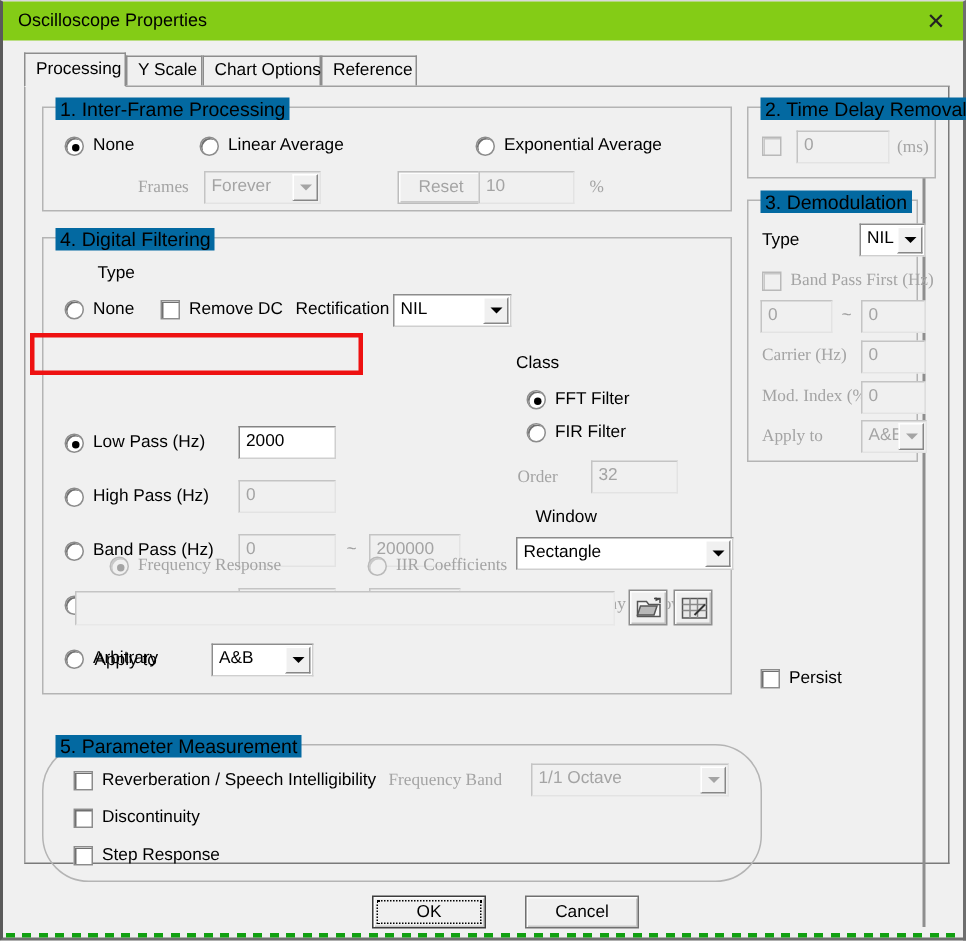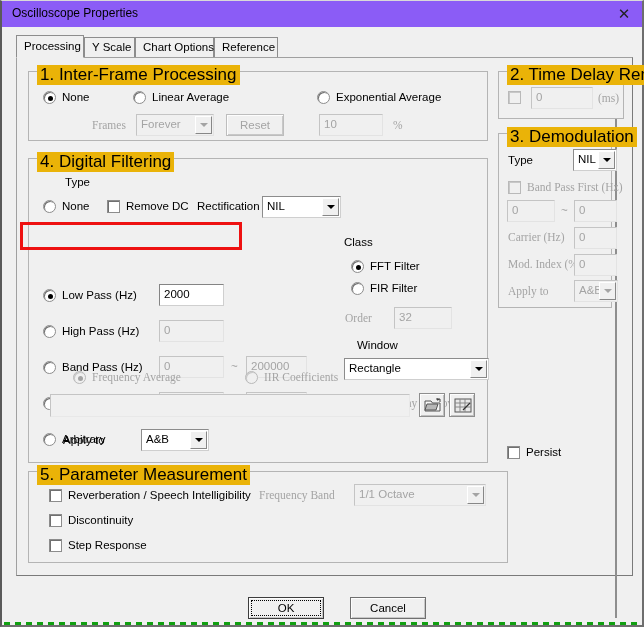--- a/index.html
+++ b/index.html
@@ -14,21 +14,21 @@
   #window {
     position:absolute; left:0; top:0; width:644px; height:627px;
     background:#f0f0f0;
     border-left:2px solid #5a5a5a;
     border-right:2px solid #6e6e6e;
     border-bottom:2px solid #6e6e6e;
     border-top:1px solid #d9d9d9;
   }
   #titlebar {
     position:absolute; left:0; top:0; right:0; height:26px;
-    background:#8b5cf6;
+    background:#84cc16;
   }
   #title-text {
     position:absolute; left:10px; top:5px;
     font-size:12px; color:#000;
   }
   #close-btn {
     position:absolute; right:0; top:0; width:36px; height:26px;
     display:flex; align-items:center; justify-content:center;
     font-size:15px; color:#222; cursor:default;
   }
@@ -59,22 +59,22 @@
     border-bottom:1px solid #7a7a7a;
   }
 
   
   .group {
     position:absolute;
     border:1px solid #b4b4b4;
   }
   .group > .glabel {
     position:absolute; top:-7px; left:8px;
-    background:#eab308; padding:0 3px;
-    font-size:17px; white-space:nowrap;
+    background:#0369a1; padding:0 3px;
+    font-size:13px; white-space:nowrap;
   }
 
   
   .lbl { position:absolute; white-space:nowrap; font-size:11.5px; }
   .lbl.dis { color:#a4a4a4;font-family:Liberation Serif, serif; }
 
   .radio { position:absolute; width:13px; height:13px; border-radius:50%;
     background:#fff;
     border:1px solid #8c8c8c;
     box-shadow: inset 1px 1px 0 #707070;
@@ -128,21 +128,21 @@
   .combo.dis .arrow i { border-top-color:#a4a4a4; }
 
   .btn {
     position:absolute;
     background:#f0f0f0;
     border:1px solid #707070;
     box-shadow: inset 1px 1px 0 #fdfdfd, inset -1px -1px 0 #c8c8c8;
     display:flex; align-items:center; justify-content:center;
     font-size:11.5px; cursor:default;
   }
-  .btn.dis { color:#a4a4a4; border-color:#bdbdbd; }
+  .btn.dis { color:#a4a4a4; border-color:#bdbdbd;margin-left:39px; }
   .btn.default { border:1px solid #3d3d3d; }
   .btn.default .focusring {
     position:absolute; left:2px; top:2px; right:2px; bottom:2px;
     border:1px dotted #000;
   }
 
   .tilde { position:absolute; font-size:11.5px; color:#9e9e9e; }
 
   
   #lowpass-highlight {
@@ -369,21 +369,21 @@
 
       <div class="check dis" style="left:321px;top:237px;">
         <span class="tick">✓</span>
       </div>
       <div class="lbl dis" style="left:340px;top:238px;">FIR Delay Removal</div>
     </div>
 
     <div class="radio dis" style="left:56px;top:313px;">
       <span class="dot"></span>
     </div>
-    <div class="lbl dis" style="left:75px;top:313px;">Frequency Average</div>
+    <div class="lbl dis" style="left:75px;top:313px;">Frequency Response</div>
 
     <div class="radio dis" style="left:228px;top:313px;"></div>
     <div class="lbl dis" style="left:247px;top:313px;">IIR Coefficients</div>
 
     <div id="fr-filebox" style="left:33px;top:336px;width:360px;">
       <span style="position:absolute;left:4px;top:3px;color:#a4a4a4;font-size:11.5px;"></span>
     </div>
 
     <div class="iconbtn" style="left:402px;top:335px;">
       <svg width="18" height="17" viewBox="0 0 18 17">
@@ -405,21 +405,21 @@
     <div class="combo" style="left:124px;top:371px;width:68px;">
       <span class="cval">A&amp;B</span>
       <span class="arrow">
           <i></i>
         </span>
     </div>
 
     <div class="check" style="left:490px;top:388px;"></div>
     <div class="lbl" style="left:509px;top:388px;">Persist</div>
 
-    <div class="group" style="left:11px;top:413px;width:480px;height:92px;">
+    <div class="group" style="left:11px;top:438px;width:480px;height:92px;border-radius:31px;">
       <div class="glabel">5. Parameter Measurement</div>
 
       <div class="check" style="left:20px;top:17px;"></div>
       <div class="lbl" style="left:39px;top:17px;">Reverberation / Speech Intelligibility</div>
 
       <div class="lbl dis" style="left:230px;top:17px;">Frequency Band</div>
       <div class="combo dis" style="left:325px;top:12px;width:132px;">
         <span class="cval">1/1 Octave</span>
         <span class="arrow">
             <i></i>

